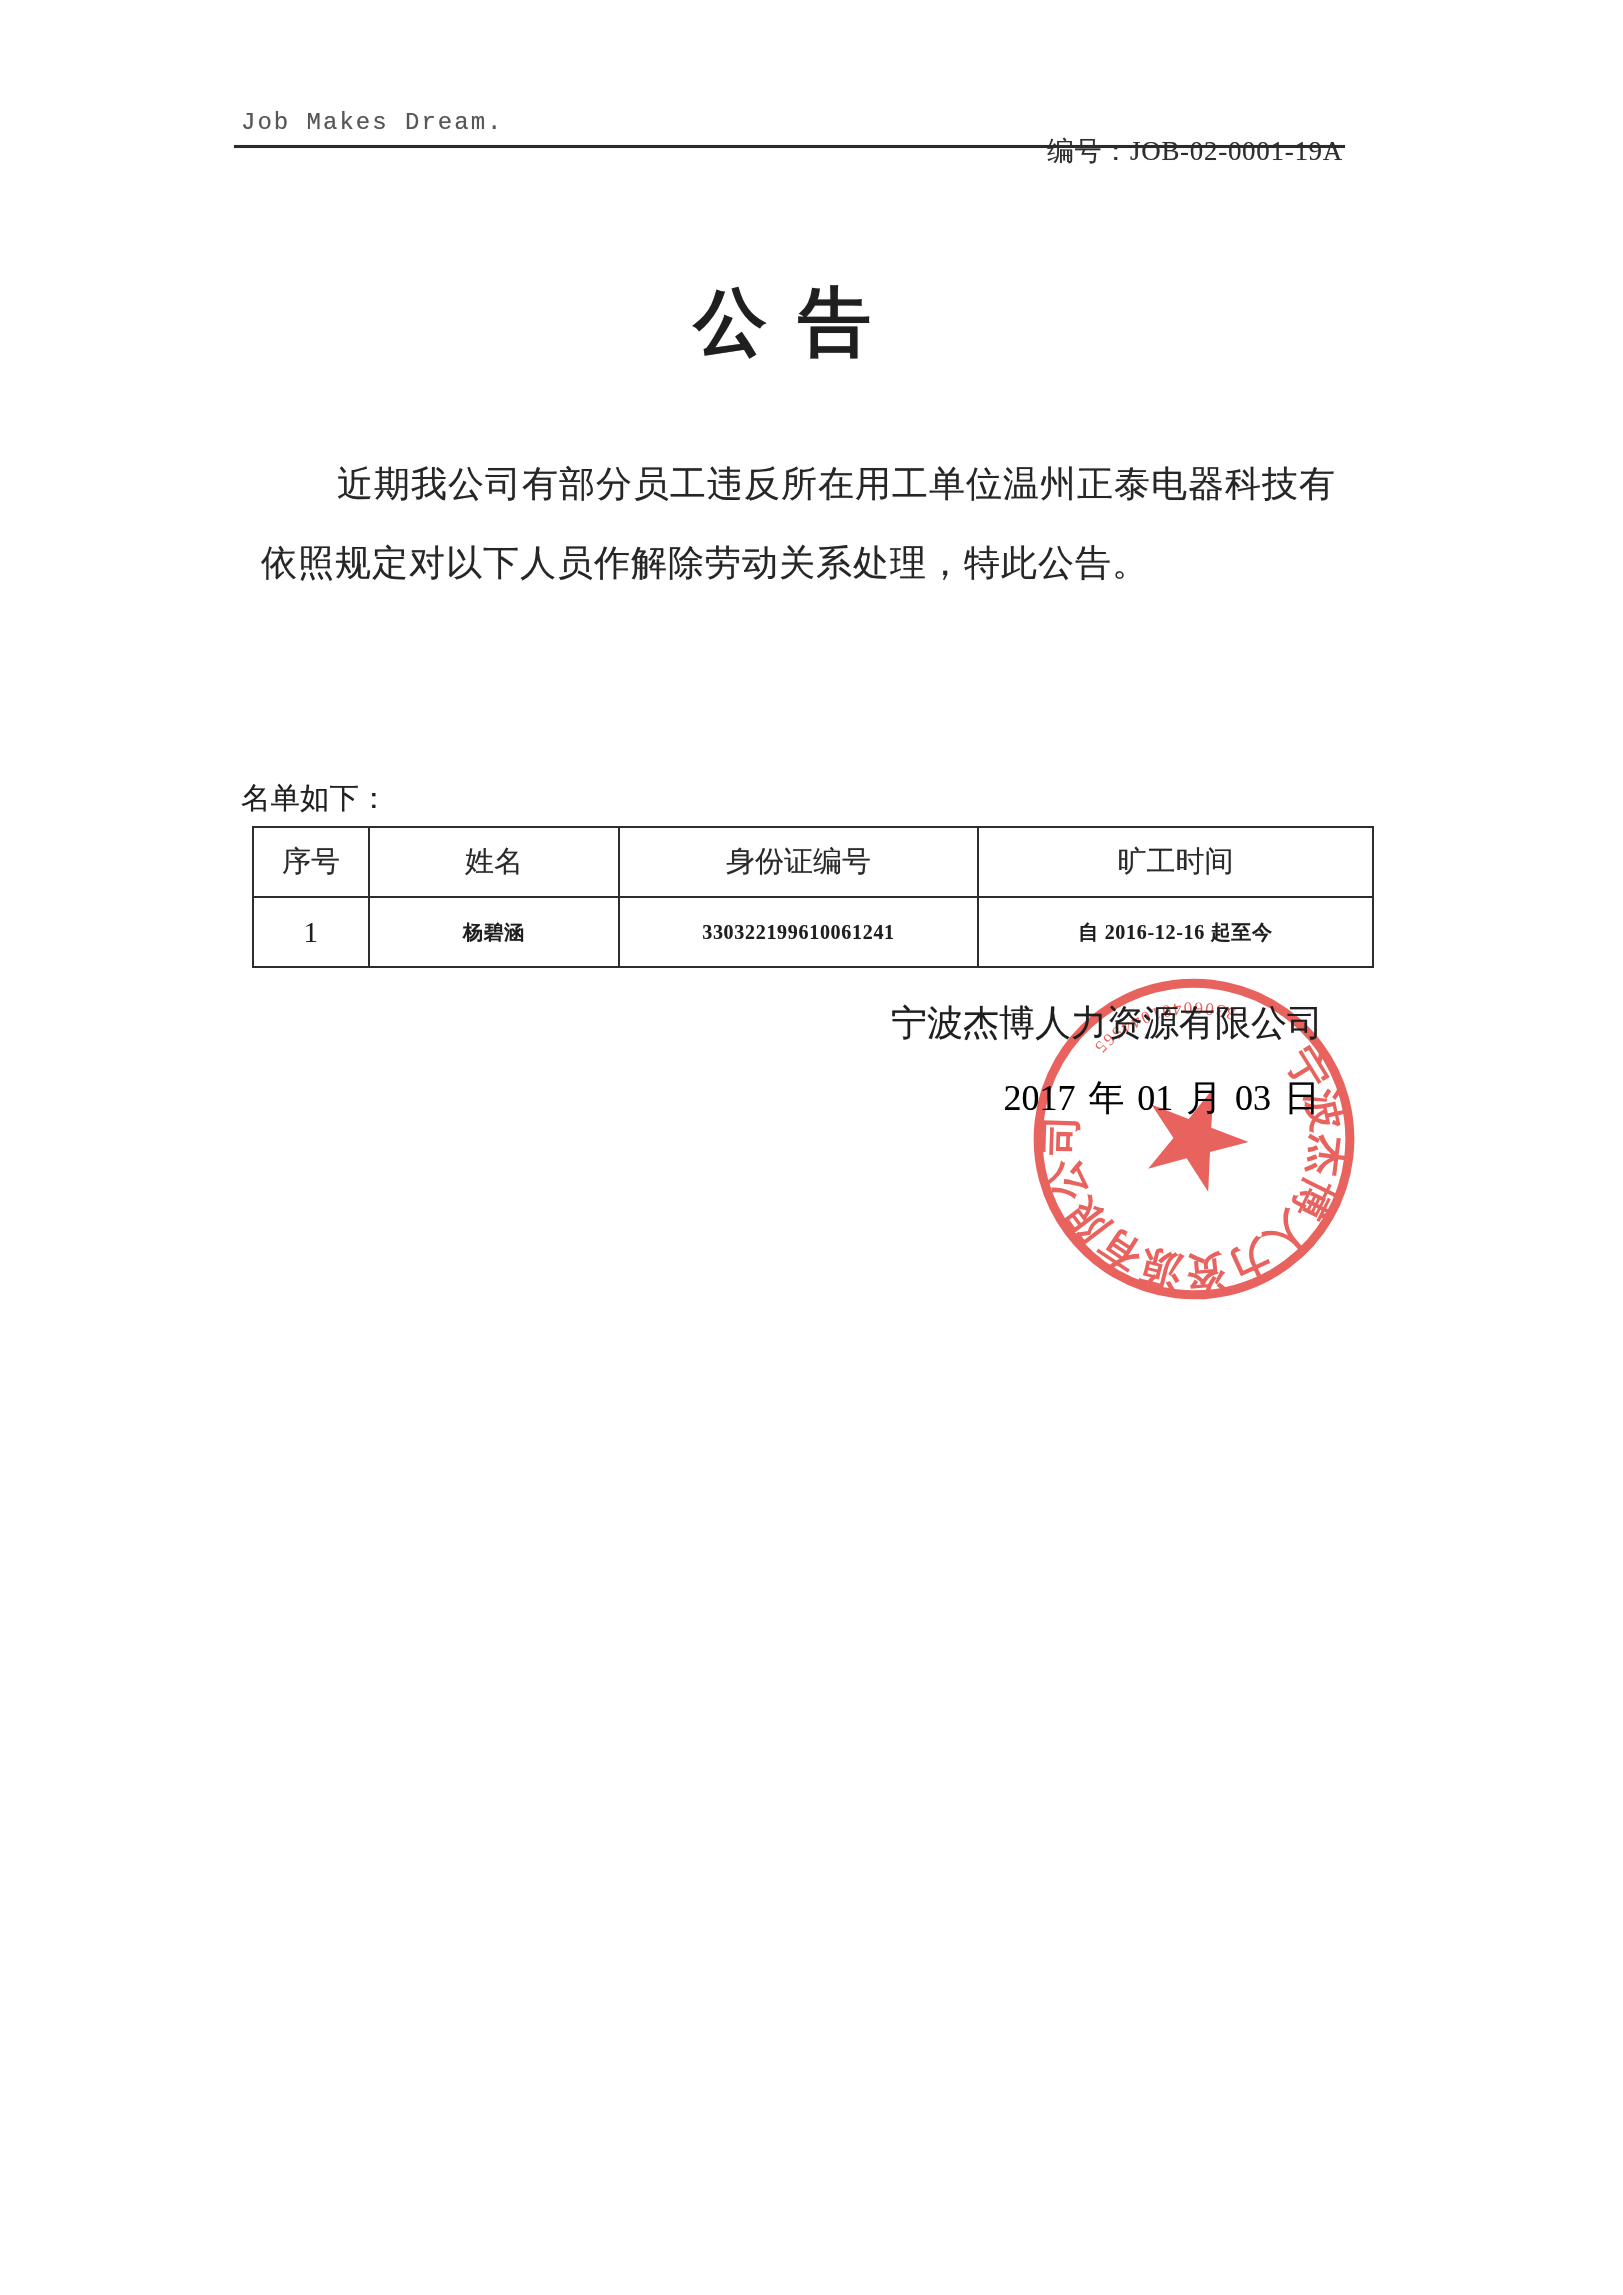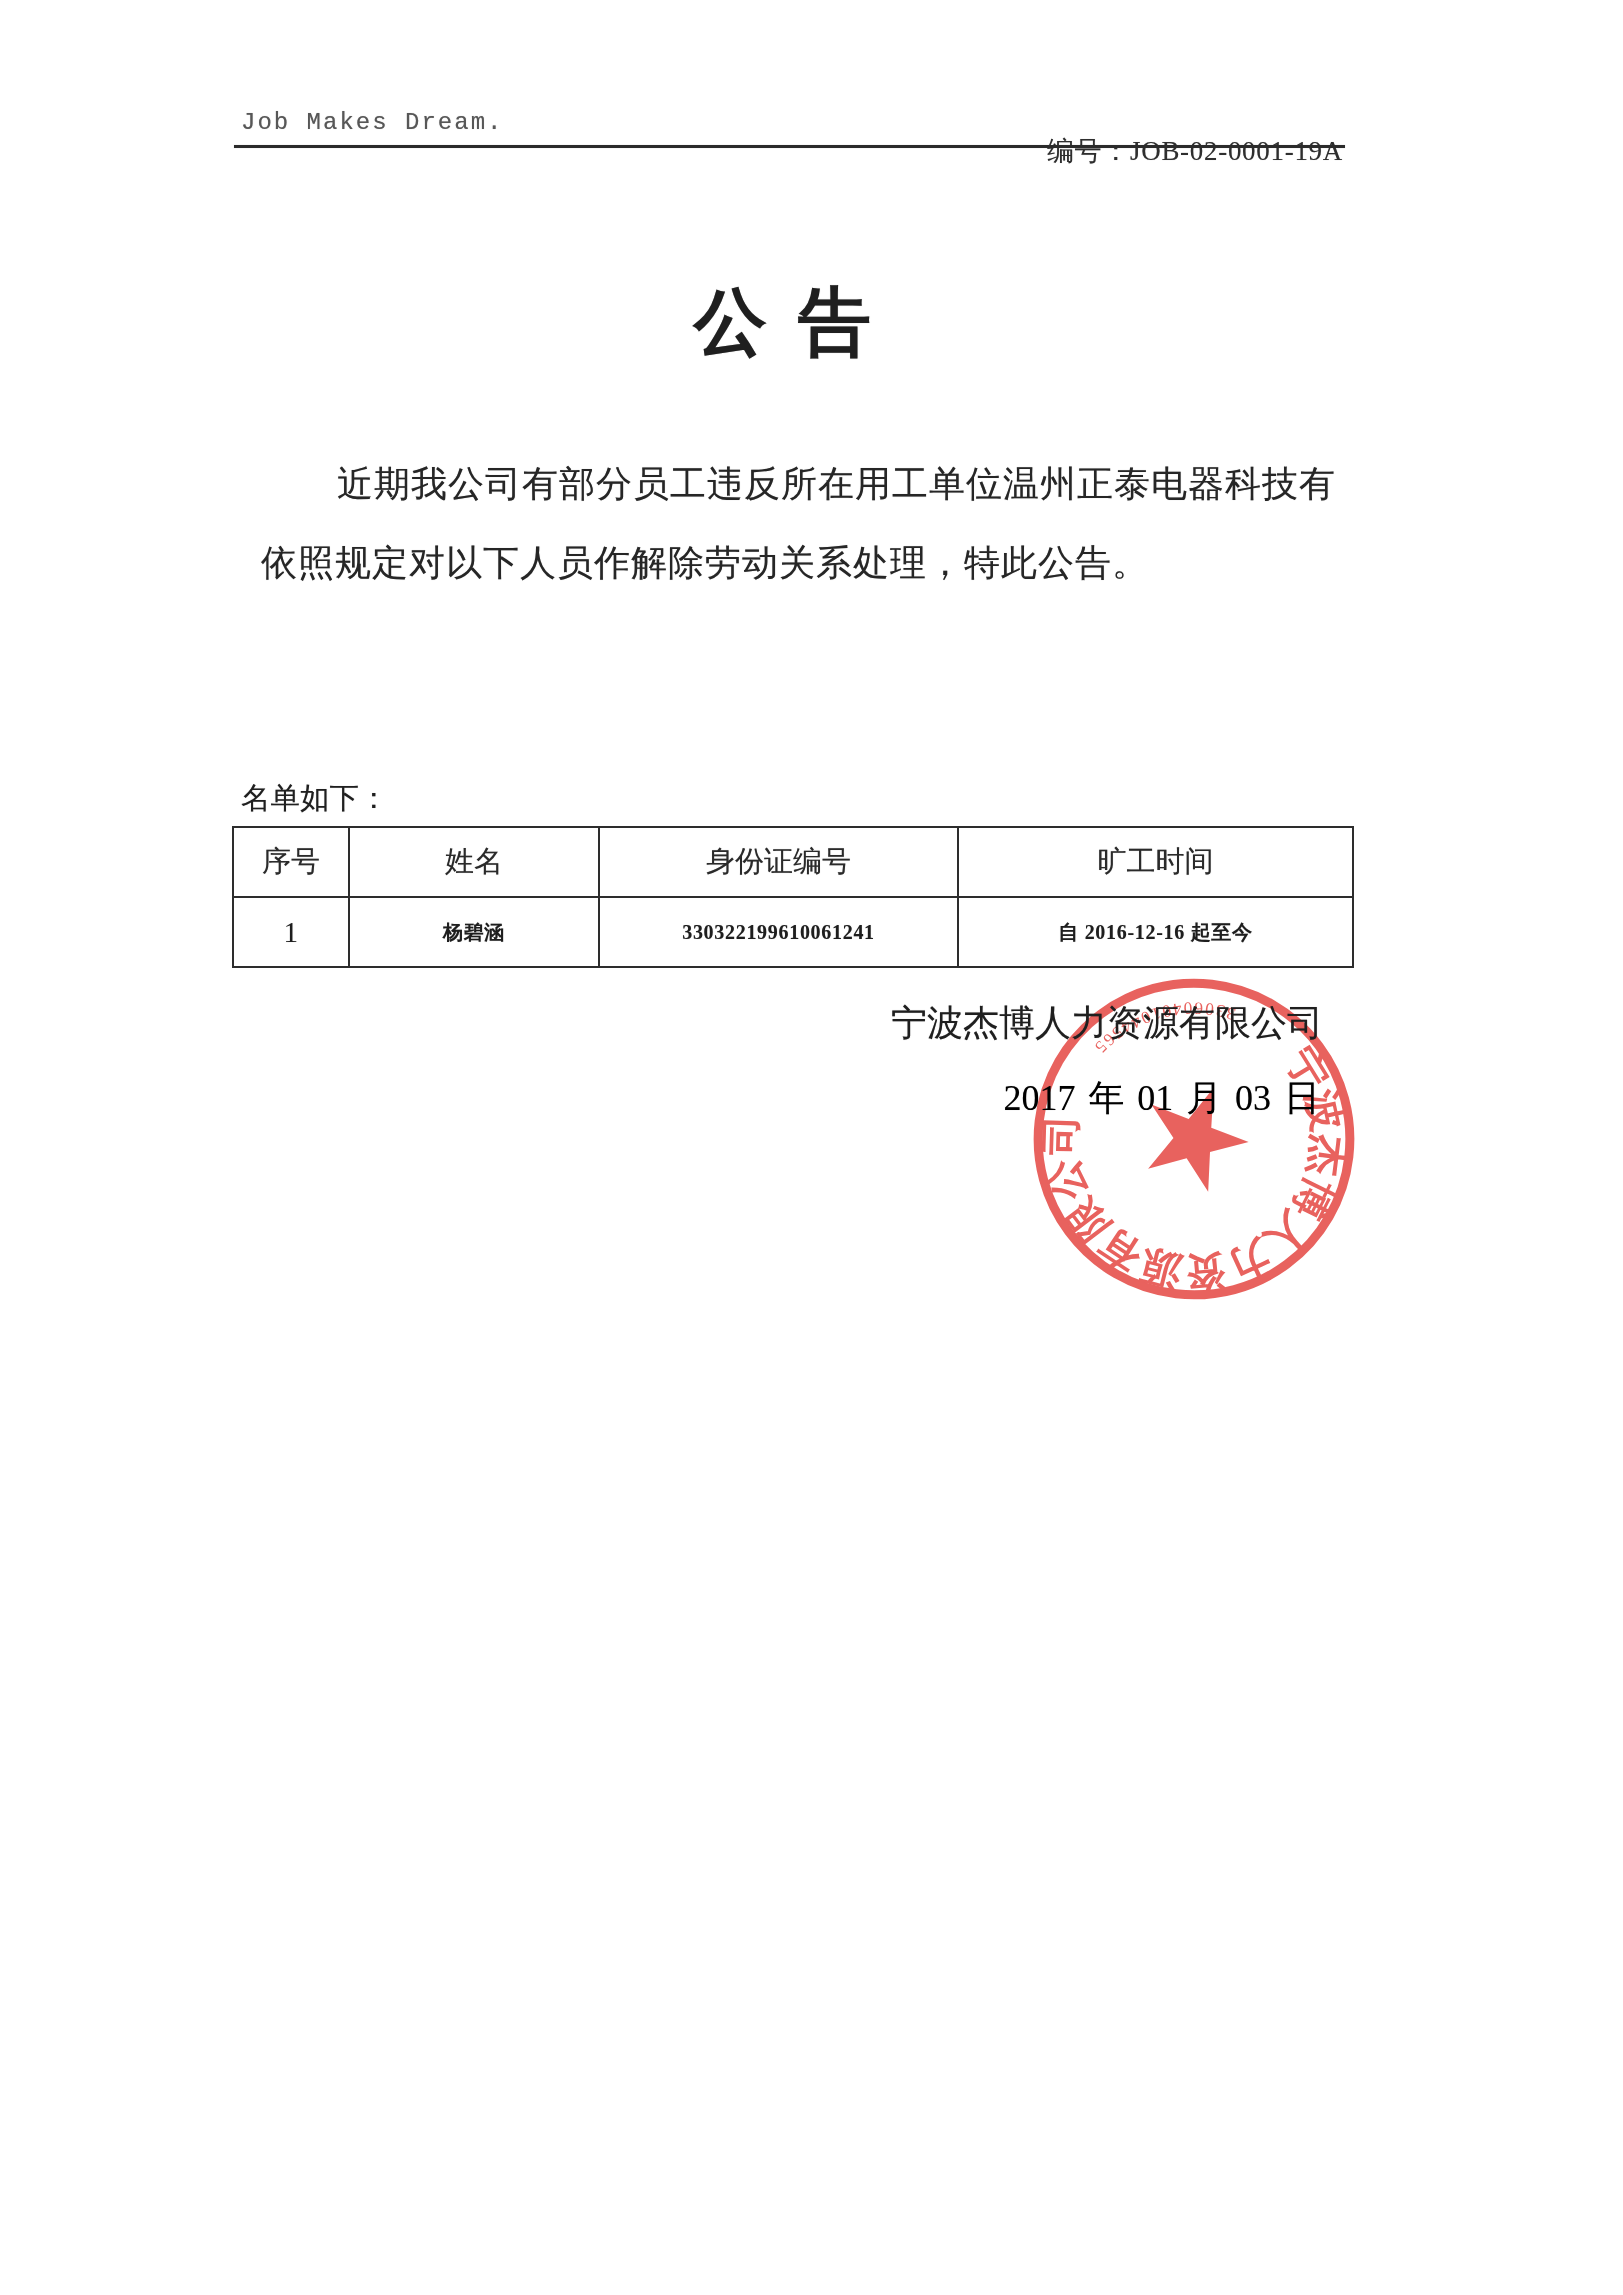--- a/index.html
+++ b/index.html
@@ -50,21 +50,21 @@
   .bline { height:79px; line-height:79px; white-space:nowrap; }
   .bline.indent { padding-left:76px; }
   .list-label {
     position:absolute; left:241px; top:780px;
     font-size:29.5px; font-weight:400; line-height:37px;
     color:#1f1f1f; white-space:nowrap;
     text-shadow:0 0 0.7px rgba(20,20,20,.4);
   }
   
   .roster {
-    position:absolute; left:232px; top:826px; z-index:2;
+    position:absolute; left:252px; top:826px; z-index:2;
     border-collapse:collapse; table-layout:fixed; width:1111px;
   }
   .roster th, .roster td {
     border:2.6px solid #2d2d2d;
     height:68px; padding:0;
     text-align:center; vertical-align:middle;
     text-shadow:0 0 0.7px rgba(30,30,30,.4);
   }
   .roster th { font-size:29px; font-weight:400; color:#2a2a2a; }
   .roster td { font-size:20px; font-weight:700; color:#1e1e1e; letter-spacing:0.7px; }

